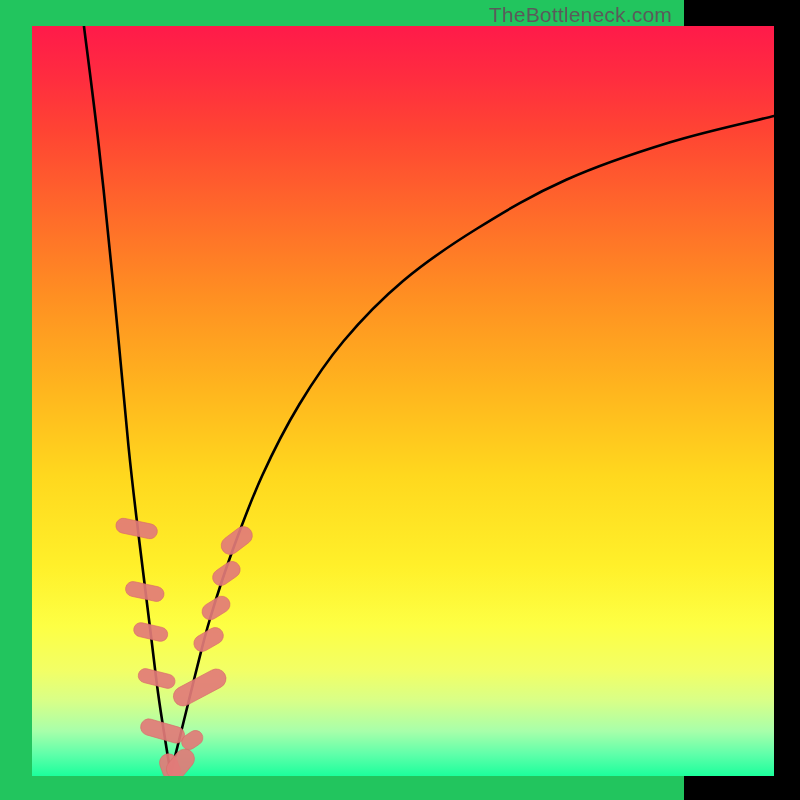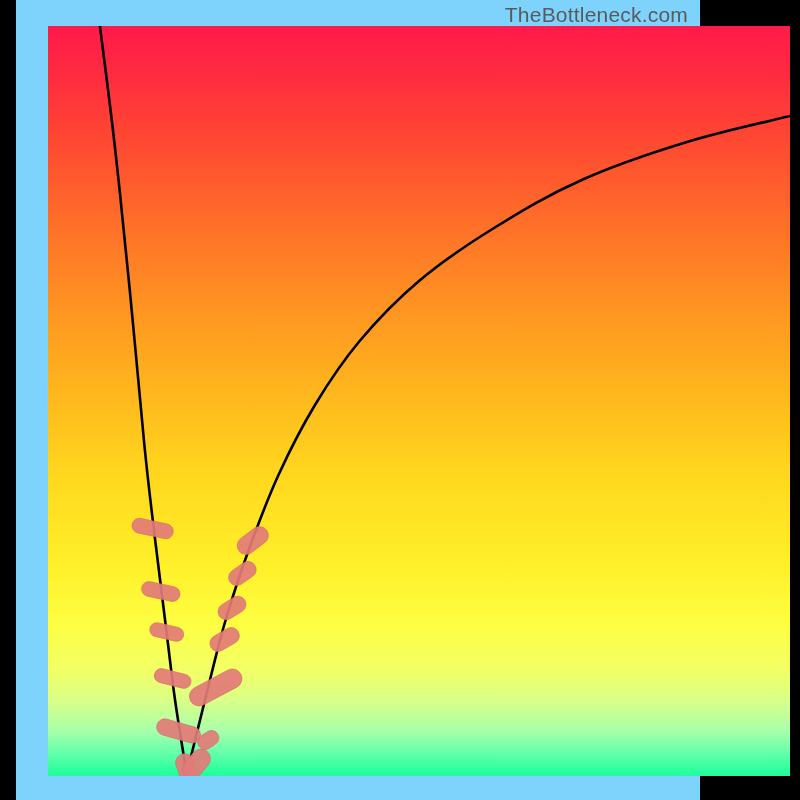--- a/index.html
+++ b/index.html
@@ -7,24 +7,24 @@
     padding: 0;
     width: 800px;
     height: 800px;
     overflow: hidden;
     background: #000;
     font-family: Arial, Helvetica, sans-serif;
   }
   .frame {
     position: absolute;
     top: 0;
-    left: 16px;
+    left: 0;
     width: 684px;
     height: 800px;
-    background: #7dd3fc;
+    background: #22c55e;
   }
   .plot-area {
     position: absolute;
     background: linear-gradient(to bottom,
       #ff1a4a 0%,
       #ff2d3f 7%,
       #ff4433 14%,
       #ff6a2a 25%,
       #ff8f22 36%,
       #ffb41e 48%,

